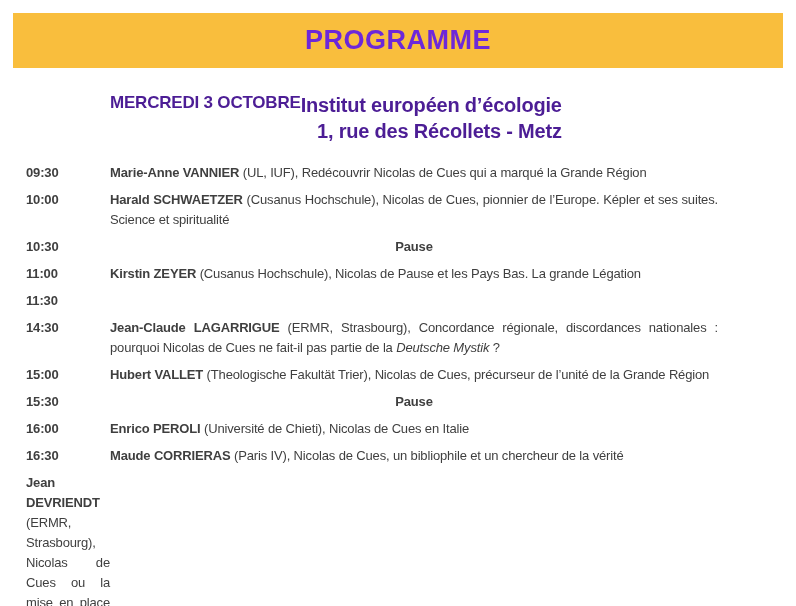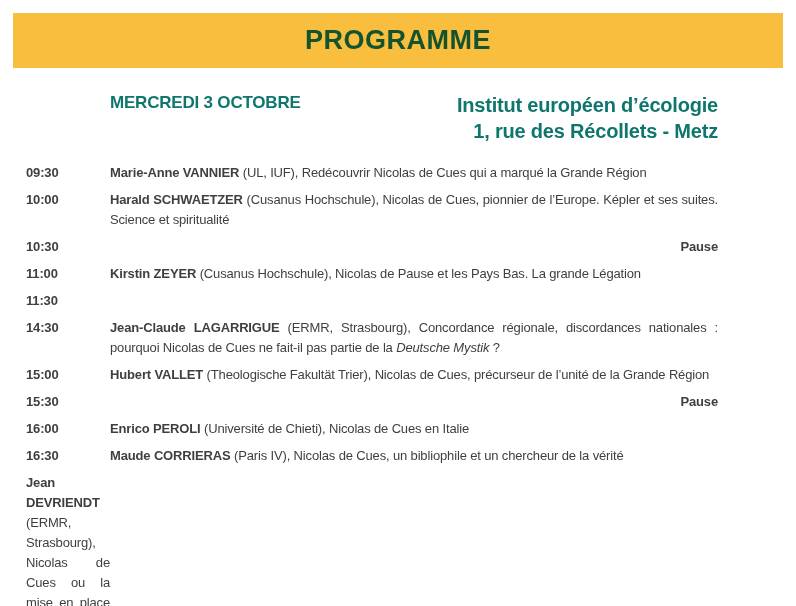--- a/index.html
+++ b/index.html
@@ -16,33 +16,33 @@
     overflow: hidden;
   }
   .banner {
     position: absolute;
     left: 13px; top: 13px;
     width: 770px; height: 55px;
     background: #F9BE3D;
     display: flex; align-items: center; justify-content: center;
   }
   .banner-title {
-    color: #14532d;
+    color: #6d28d9;
     font-weight: bold;
     font-size: 27px;
     letter-spacing: 0.5px;
   }
   .header-row {
     position: absolute;
     left: 110px; top: 92px;
     width: 608px;
     display: flex;
-    justify-content: space-between;
+    justify-content: flex-start;
     align-items: flex-start;
-    color: #0f766e;
+    color: #4c1d95;
     font-weight: bold;
   }
   .date-label {
     font-size: 17px;
     line-height: 22px;
     letter-spacing: -0.2px;
   }
   .venue {
     text-align: right;
     font-size: 20px;
@@ -59,21 +59,21 @@
     grid-template-columns: 84px 608px;
     margin-bottom: 7px;
     font-size: 13px;
     line-height: 20px;
     color: #3F3F3F;
     letter-spacing: -0.15px;
   }
   .row .time { font-weight: bold; }
   .row .content { text-align: justify; }
   .row.middle { align-items: center; }
-  .row.break .content { text-align: right; font-weight: bold; }
+  .row.break .content { text-align: center; font-weight: bold; }
   .row.discussion .content { text-align: right; font-weight: normal; }
   .speaker { font-weight: bold; }
   .content em { font-style: italic; }
 </style>
 </head>
 <body>
 
 <div class="page">
 
   <div class="banner">

